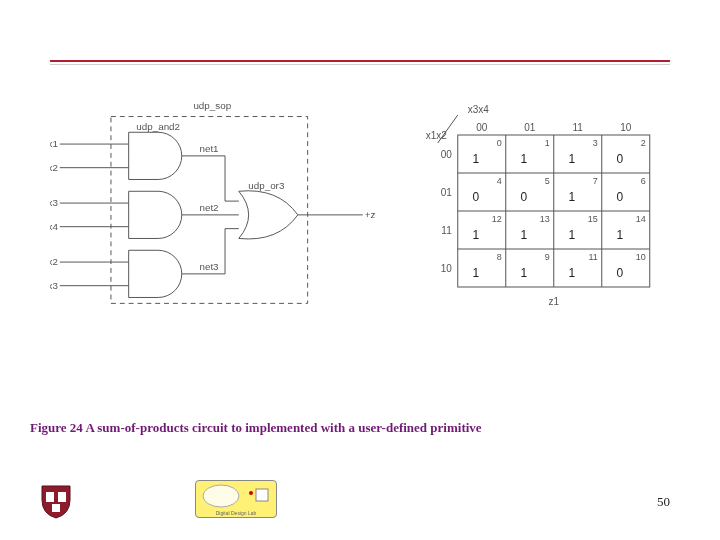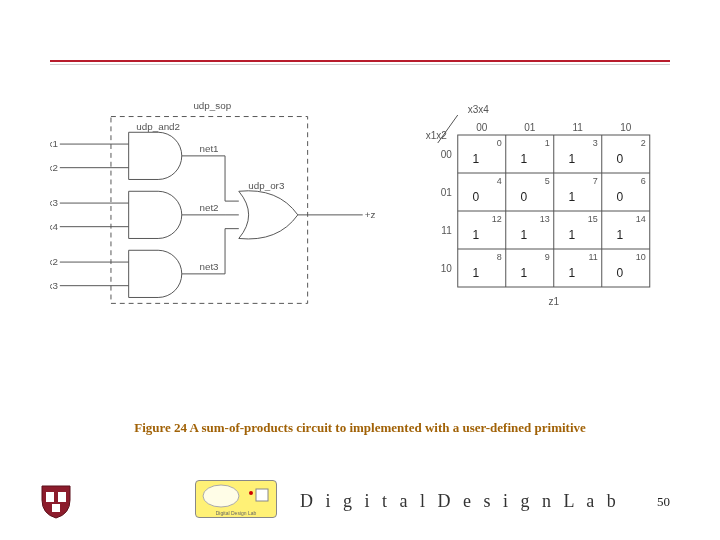--- a/index.html
+++ b/index.html
@@ -39,22 +39,21 @@
   .kcorner { font: 9px Arial, sans-serif; fill: #555; }
   .kval { font: 12px Arial, sans-serif; fill: #222; text-anchor: middle; }
   .captions {
     position: absolute;
     left: 30px; right: 30px; top: 420px;
     display: flex; flex-direction: row;
   }
   .cap {
     flex: 1 1 50%;
     font: bold 13px "Times New Roman", serif;
-    text-align: center;
-    color: #a16207;
+    color: #701a75;
     line-height: 1.25;
   }
   .footer {
     position: absolute;
     left: 0; right: 0; bottom: 18px;
     height: 40px;
   }
   .shield {
     position: absolute; left: 40px; bottom: 2px;
     width: 32px; height: 36px;
@@ -229,17 +228,16 @@
       <rect x="12" y="20" width="8" height="8" fill="#fff"></rect>
     </svg>
     <div class="lab-logo">
       <svg viewBox="0 0 80 36" style="position:absolute;inset:0">
         <ellipse cx="25" cy="15" rx="18" ry="11" fill="#fffde7" stroke="#aaa"></ellipse>
         <circle cx="55" cy="12" r="2" fill="#c00"></circle>
         <rect x="60" y="8" width="12" height="12" fill="#fff" stroke="#888"></rect>
       </svg>
       <div class="sub">Digital Design Lab</div>
     </div>
-    <div class="brand">D i g i t a l   D e s i g n   L a b</div>
     <div class="pagenum">50</div>
   </div>
 
 </div>
 
 </body></html>

